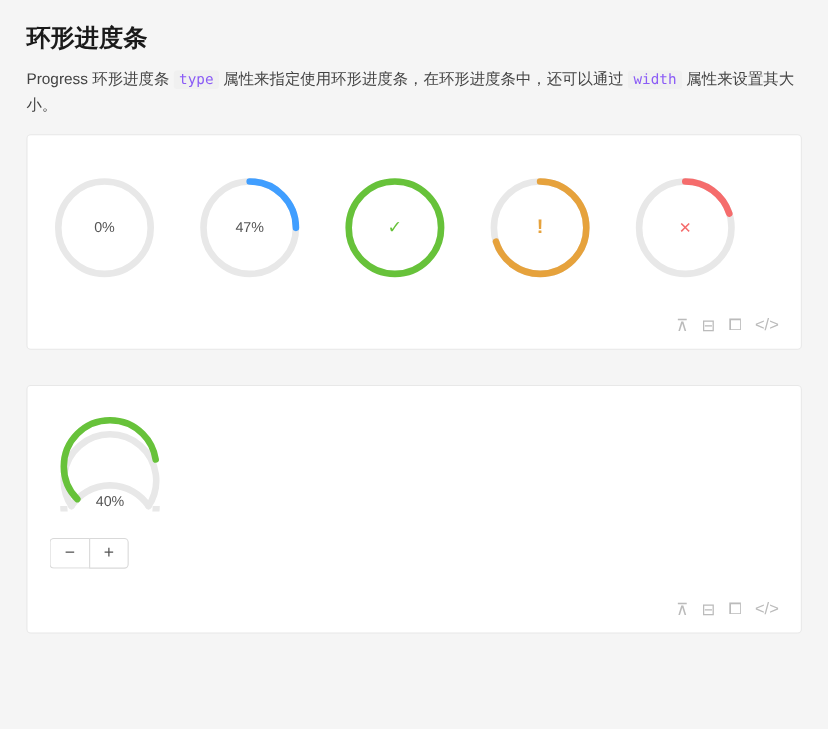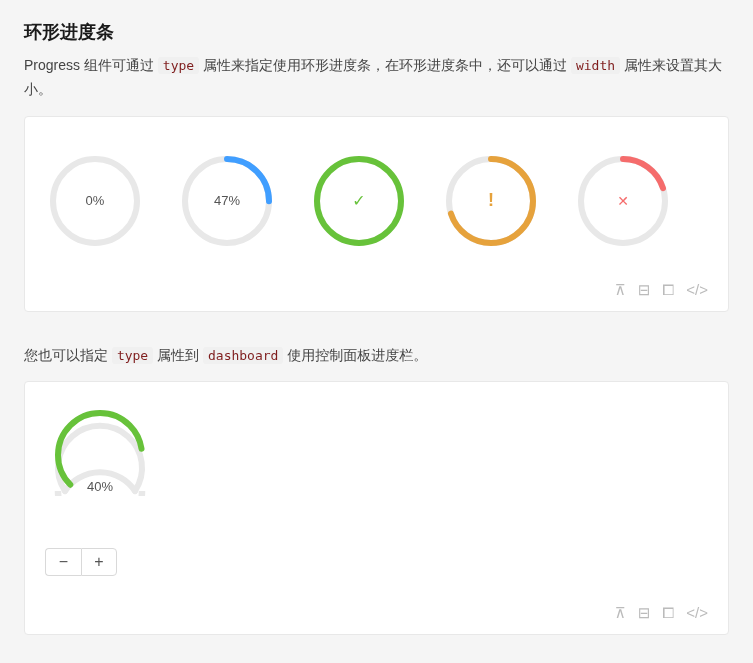--- a/index.html
+++ b/index.html
@@ -7,40 +7,40 @@
       font-family: -apple-system, BlinkMacSystemFont, 'Segoe UI', sans-serif;
       background: #f5f5f5;
       color: #333;
       font-size: 14px;
       padding: 20px 24px;
     }
 
     .section { margin-bottom: 32px; }
 
     .section-title {
-      font-size: 18px;
+      font-size: 22px;
       font-weight: 600;
       margin-bottom: 10px;
       color: #1a1a1a;
     }
 
     .section-desc {
       font-size: 14px;
       color: #444;
       margin-bottom: 14px;
       line-height: 1.7;
     }
 
     .section-desc code {
       background: #f0f0f0;
       padding: 1px 5px;
       border-radius: 3px;
       font-family: monospace;
       font-size: 13px;
-      color: #7f1d1d;
+      color: #8b5cf6;
     }
 
     .demo-box {
       background: #fff;
       border: 1px solid #e8e8e8;
       border-radius: 4px;
       padding: 24px 20px 12px 20px;
     }
 
     .demo-content {
@@ -93,21 +93,21 @@
     .circle-icon {
       font-size: 16px;
       z-index: 1;
       position: relative;
     }
 
     
     .dashboard-content {
       display: flex;
       align-items: flex-end;
-      gap: 36px;
+      gap: 8px;
       padding-bottom: 8px;
     }
 
     .dash-controls {
       display: flex;
       gap: 0;
       margin-top: 16px;
     }
 
     .dash-btn {
@@ -132,21 +132,21 @@
     .dash-btn:last-child {
       border-radius: 0 4px 4px 0;
     }
   </style>
 </head>
 <body>
 
 <div class="section">
   <h2 class="section-title">环形进度条</h2>
   <p class="section-desc">
-    <span>Progress 组件可通过 </span><code>type</code><span> 属性来指定使用环形进度条，在环形进度条中，还可以通过 </span><code>width</code><span> 属性来设置其大小。</span>
+    <span>Progress 环形进度条 </span><code>type</code><span> 属性来指定使用环形进度条，在环形进度条中，还可以通过 </span><code>width</code><span> 属性来设置其大小。</span>
   </p>
   <div class="demo-box">
     <div class="demo-content">
 
       <div class="circle-progress">
         <svg width="100" height="100" viewBox="0 0 100 100">
           <circle cx="50" cy="50" r="42" fill="none" stroke="#e8e8e8" stroke-width="6"></circle>
         </svg>
         <span class="circle-label">0%</span>
       </div>
@@ -186,23 +186,20 @@
     <div class="demo-footer">
       <span title="Theme">⊼</span>
       <span title="Snippet">⊟</span>
       <span title="Copy">⧠</span>
       <span title="Source">&lt;/&gt;</span>
     </div>
   </div>
 </div>
 
 <div class="section">
-  <p class="section-desc">
-    <span>您也可以指定 </span><code>type</code><span> 属性到 </span><code>dashboard</code><span> 使用控制面板进度栏。</span>
-  </p>
   <div class="demo-box">
     <div class="demo-content dashboard-content" style="flex-direction:column; align-items:flex-start;">
       <div style="display:flex; gap:24px; align-items:center;">
 
         <div class="circle-progress" style="width:110px;height:90px;">
           <svg width="110" height="90" viewBox="0 0 110 90">
 
             <path d="M 20 85 A 42 42 0 1 1 90 85" fill="none" stroke="#e8e8e8" stroke-width="6" stroke-linecap="round"></path>
 
             <path d="M 20 85 A 42 42 0 0 1 90 85" fill="none" stroke="#e8e8e8" stroke-width="6" stroke-linecap="round"></path>

